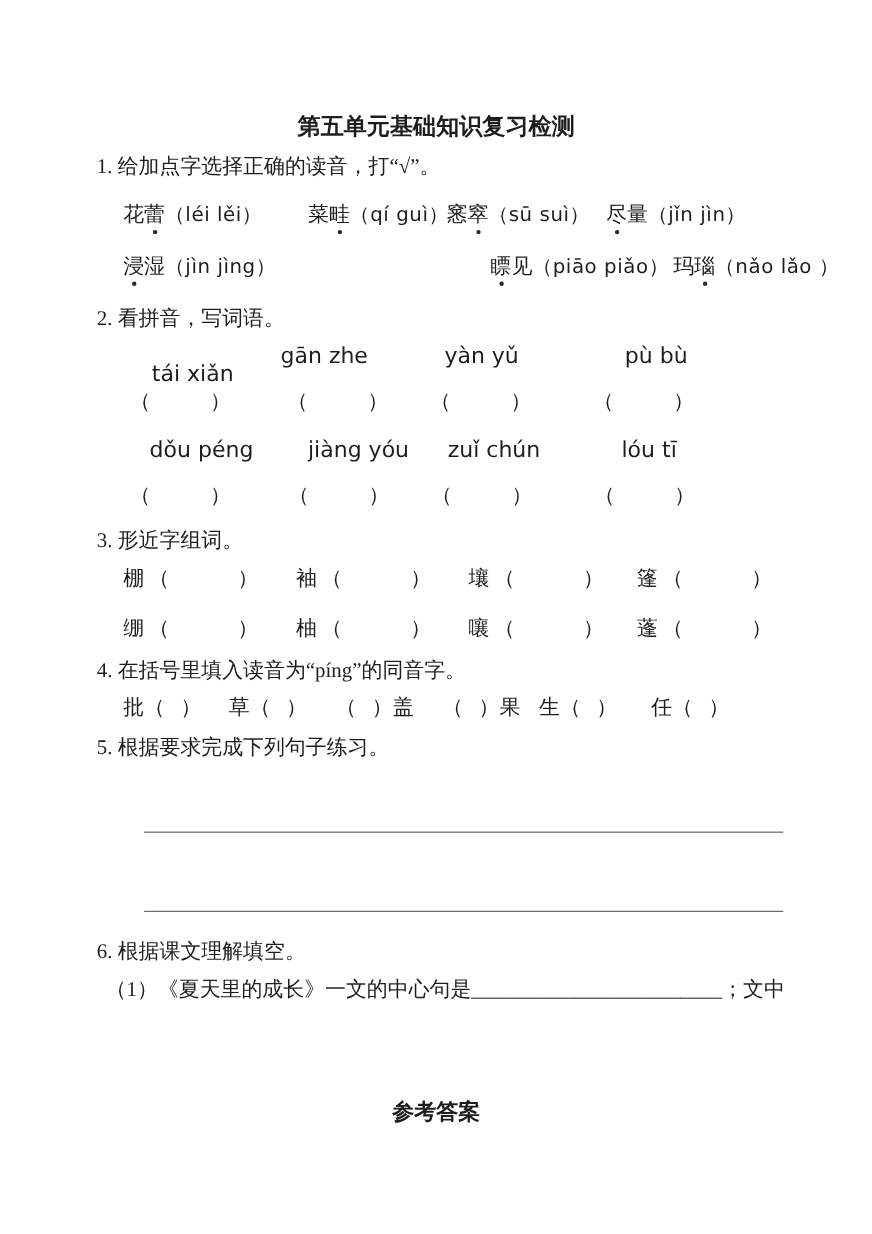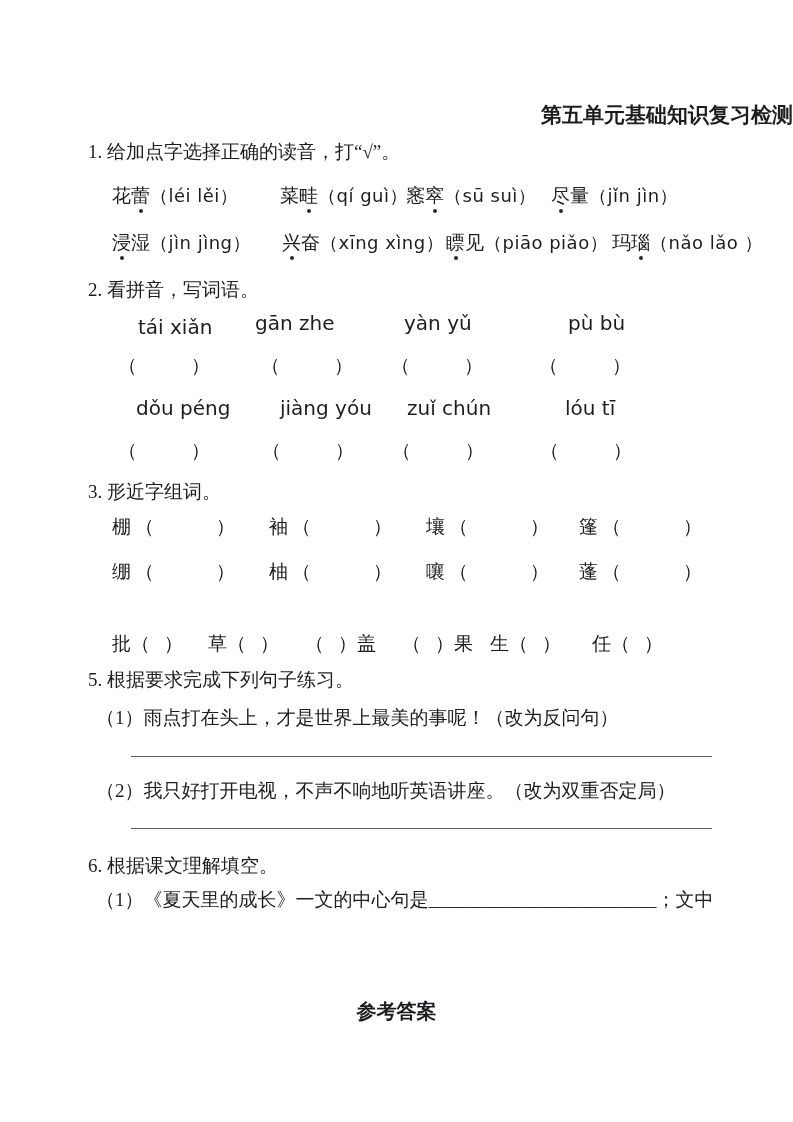--- a/index.html
+++ b/index.html
@@ -13,21 +13,21 @@
   }
   .line {
     position:absolute;
     white-space:nowrap;
     font-size:19px;
     line-height:1.35;
     text-align:center;
   }
   .title {
     left:0; width:100%;
-    text-align:right;
+    text-align:center;
     font-weight:bold;
     font-size:21px;
   }
   .footer {
     left:0; width:100%;
     text-align:center;
     font-weight:bold;
     font-size:20px;
   }
   
@@ -73,27 +73,26 @@
   <div class="line title" style="top:101px">第五单元基础知识复习检测</div>
 
   <div class="line" style="top:139px;left:88px">1. 给加点字选择正确的读音，打“√”。</div>
 
   <div class="line" style="top:183px;left:112px"><span>花</span><span class="emph">蕾</span><span></span><span class="reading">（léi lěi）</span></div>
   <div class="line" style="top:183px;left:280px"><span>菜</span><span class="emph">畦</span><span></span><span class="reading">（qí guì）</span></div>
   <div class="line" style="top:183px;left:406px"><span>窸</span><span class="emph">窣</span><span></span><span class="reading">（sū suì）</span></div>
   <div class="line" style="top:183px;left:551px"><span></span><span class="emph">尽</span><span>量</span><span class="reading">（jǐn jìn）</span></div>
 
   <div class="line" style="top:230px;left:112px"><span></span><span class="emph">浸</span><span>湿</span><span class="reading">（jìn jìng）</span></div>
-  <div class="line" style="top:230px;left:282px"><span></span><span class="emph">兴</span><span>奋</span><span class="reading">（xīng xìng）</span></div>
   <div class="line" style="top:230px;left:612px"><span>玛</span><span class="emph">瑙</span><span></span><span class="reading">（nǎo lǎo ）</span></div>
   <div class="line" style="top:230px;left:446px"><span></span><span class="emph">瞟</span><span>见</span><span class="reading">（piāo piǎo）</span></div>
 
   <div class="line" style="top:277px;left:88px">2. 看拼音，写词语。</div>
 
-  <div class="line py" style="top:314px;left:138px">tái xiǎn</div>
+  <div class="line py" style="top:326px;left:138px">tái xiǎn</div>
   <div class="line py" style="top:310px;left:255px">gān zhe</div>
   <div class="line py" style="top:310px;left:404px">yàn yǔ</div>
   <div class="line py" style="top:310px;left:568px">pù bù</div>
 
   <div class="line" style="top:353px;left:118px"><span class="pgroup w92">
         <span>（</span>
         <span>）</span>
       </span></div>
   <div class="line" style="top:353px;left:261px"><span class="pgroup w92">
         <span>（</span>
@@ -159,20 +158,21 @@
       </span></div>
   <div class="line" style="top:559px;left:426px"><span class="zi">嚷</span><span class="pgroup w100">
         <span>（</span>
         <span>）</span>
       </span></div>
   <div class="line" style="top:559px;left:579px"><span class="zi">蓬</span><span class="pgroup w100">
         <span>（</span>
         <span>）</span>
       </span></div>
 
+  <div class="line" style="top:597px;left:88px">4. 在括号里填入读音为“píng”的同音字。</div>
 
   <div class="line" style="top:631px;left:112px"><span>批</span><span class="pgroup w52">
         <span>（</span>
         <span>）</span>
       </span><span></span></div>
   <div class="line" style="top:631px;left:208px"><span>草</span><span class="pgroup w52">
         <span>（</span>
         <span>）</span>
       </span><span></span></div>
   <div class="line" style="top:631px;left:305px"><span></span><span class="pgroup w52">
@@ -186,23 +186,21 @@
   <div class="line" style="top:631px;left:490px"><span>生</span><span class="pgroup w52">
         <span>（</span>
         <span>）</span>
       </span><span></span></div>
   <div class="line" style="top:631px;left:592px"><span>任</span><span class="pgroup w52">
         <span>（</span>
         <span>）</span>
       </span><span></span></div>
 
   <div class="line" style="top:667px;left:88px">5. 根据要求完成下列句子练习。</div>
-  <div class="line" style="top:705px;left:96px">（1）雨点打在头上，才是世界上最美的事呢！（改为反问句）</div>
   <div class="uline" style="top:756px;left:131px;width:581px"></div>
-  <div class="line" style="top:778px;left:96px">（2）我只好打开电视，不声不响地听英语讲座。（改为双重否定局）</div>
   <div class="uline" style="top:828px;left:131px;width:581px"></div>
 
   <div class="line" style="top:853px;left:88px">6. 根据课文理解填空。</div>
   <div class="line" style="top:887px;left:96px">（1）《夏天里的成长》一文的中心句是________________________；文中</div>
 
   <div class="line footer" style="top:998px">参考答案</div>
 
 </div>
 
 </body></html>

